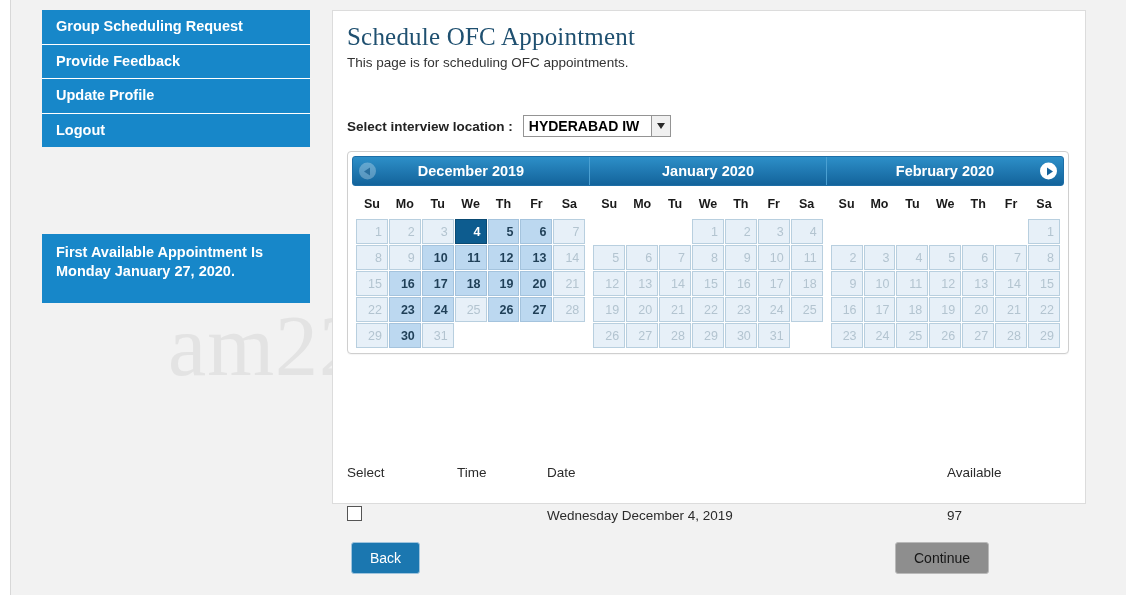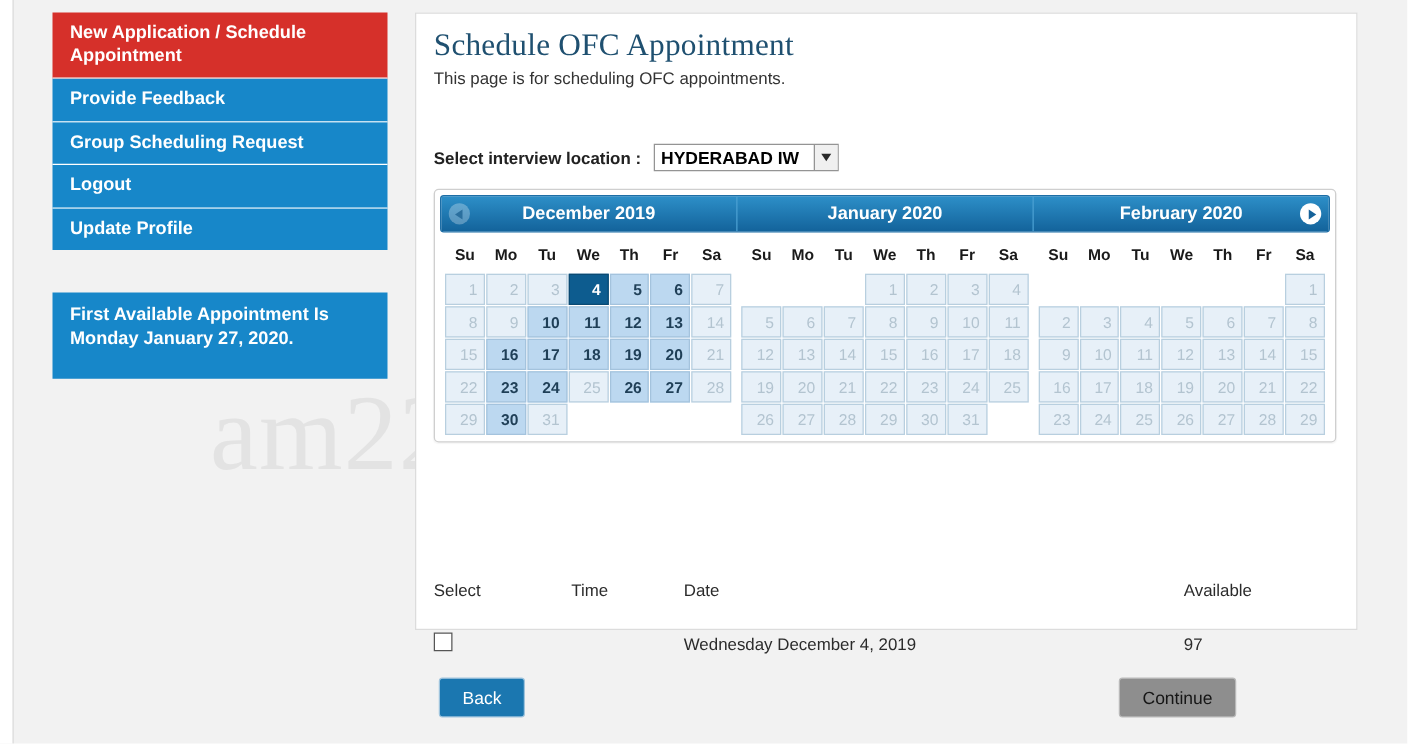--- a/index.html
+++ b/index.html
@@ -350,25 +350,24 @@
 </head>
 <body>
 
 <div id="page-root">
 
   <div class="left-white-gutter"></div>
 
   <div class="watermark">am22tech.com</div>
 
   <div class="sidebar" id="sidebar-nav">
-      <div class="nav-item active">New Application / Schedule Appointment</div>
+      <div class="nav-item">Group Scheduling Request</div>
       <div class="nav-item">Provide Feedback</div>
-      <div class="nav-item">Group Scheduling Request</div>
+      <div class="nav-item">Update Profile</div>
       <div class="nav-item">Logout</div>
-      <div class="nav-item">Update Profile</div>
     </div>
 
   <div class="notice-box">First Available Appointment Is Monday January 27, 2020.</div>
 
   <div class="content-panel">
 
     <div class="page-title">Schedule OFC Appointment</div>
     <div class="page-subtitle">This page is for scheduling OFC appointments.</div>
 
     <div class="location-row">

